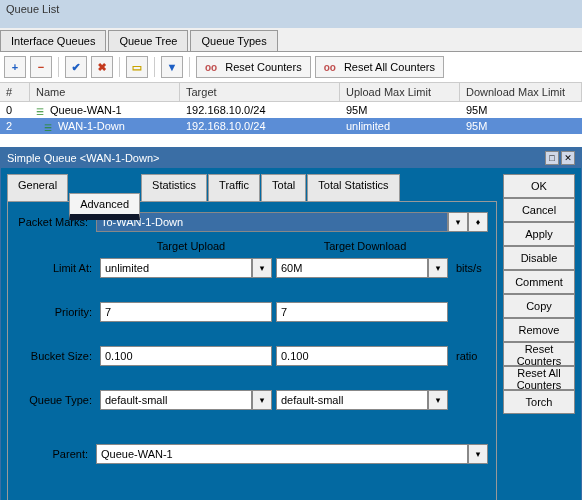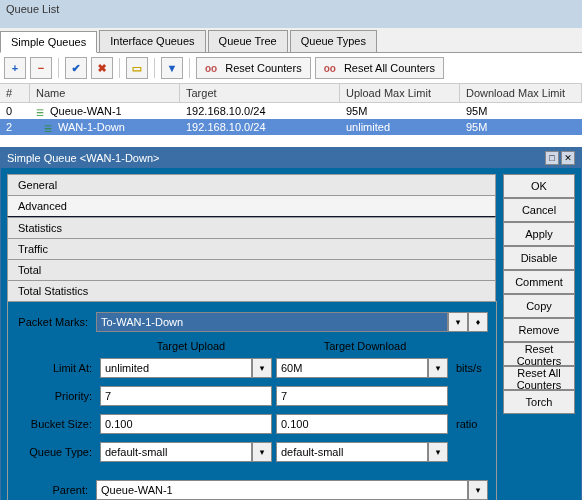--- a/index.html
+++ b/index.html
@@ -22,53 +22,52 @@
 .col-target { width: 160px; }
 .col-upload { width: 120px; }
 .col-download { width: 122px; }
 .row-sel { background: #5b8dd6; color: #fff; }
 .dialog { position: absolute; top: 147px; left: 0; width: 582px; border: 1px solid #3a6ea5; background: #0369a1; }
 .dlg-title { background: #3a6ea5; color: #fff; padding: 3px 6px; display: flex; justify-content: space-between; align-items: center; }
 .dlg-ctrls { display: flex; gap: 2px; }
 .dlg-ctrl { width: 14px; height: 14px; background: #d0d8e8; border: 1px solid #888; display: flex; align-items: center; justify-content: center; font-size: 9px; cursor: pointer; color: #000; }
 .dlg-body { display: flex; padding: 6px; gap: 6px; }
 .dlg-left { flex: 1; }
-.dlg-tabs { display: flex; border-bottom: 1px solid #999; flex-direction: column; }
+.dlg-tabs { display: flex; border-bottom: 1px solid #999; }
 .dlg-tab { padding: 4px 10px; border: 1px solid #999; border-bottom: none; background: #e8e8e8; cursor: pointer; margin-right: 1px; }
-.dlg-tab.active { background: #f4f4f4; border-bottom: 1px solid #0f172a; position: relative; top: 0; }
+.dlg-tab.active { background: #f4f4f4; border-bottom: 6px solid #0f172a; position: relative; top: 19px; }
 .dlg-content { border: 1px solid #999; border-top: none; padding: 10px 8px; }
 .form-row { display: flex; align-items: center; margin-bottom: 8px; }
 .form-label { width: 80px; text-align: right; padding-right: 8px; }
 .form-input { flex: 1; height: 20px; border: 1px solid #888; padding: 0 4px; background: #fff; }
 .sel-input { background: #3a6ea5; color: #fff; }
 .dd-btn { width: 20px; height: 20px; border: 1px solid #888; background: #f0f0f0; display: flex; align-items: center; justify-content: center; cursor: pointer; font-size: 9px; }
 .col-headers { display: flex; margin-bottom: 6px; }
 .col-headers .spacer { width: 88px; }
 .col-headers .ch { flex: 1; text-align: center; }
-.dual-row { display: flex; align-items: center; margin-bottom: 8px; gap: 4px; }
+.dual-row { display: flex; align-items: center; margin-bottom: 24px; gap: 4px; }
 .dual-row .form-label { width: 80px; text-align: right; padding-right: 4px; }
 .dual-row .inp-grp { display: flex; flex: 1; }
 .dual-row .unit { width: 36px; padding-left: 4px; }
 .dlg-right { width: 110px; display: flex; flex-direction: column; gap: 0; }
 .dlg-btn { height: 24px; border: 1px solid #888; background: #efefef; cursor: pointer; }
 .statusbar { position: absolute; bottom: 0; left: 0; right: 0; border-top: 1px solid #ccc; padding: 3px 6px; background: #f8f8f8; }
 .q-icon { width: 10px; height: 10px; display: inline-block; }
 .q-green::before { content: "☰"; color: #2a8a2a; font-size: 9px; }
 .indent { padding-left: 14px; }
 .oo { color: #c05050; font-weight: bold; font-size: 10px; }
 </style>
 </head>
 <body>
 
 <div class="titlebar">
   <span>Queue List</span>
 </div>
 
 <div class="main-tabs">
-  <div class="main-tab active">Simple Queues</div>
   <div class="main-tab">Interface Queues</div>
   <div class="main-tab">Queue Tree</div>
   <div class="main-tab">Queue Types</div>
 </div>
 
 <div class="toolbar">
   <div class="tb-btn" style="color:#1e5fc4;">+</div>
   <div class="tb-btn" style="color:#c43a1e;">−</div>
   <div class="tb-sep"></div>
   <div class="tb-btn" style="color:#1e5fc4;">✔</div>

